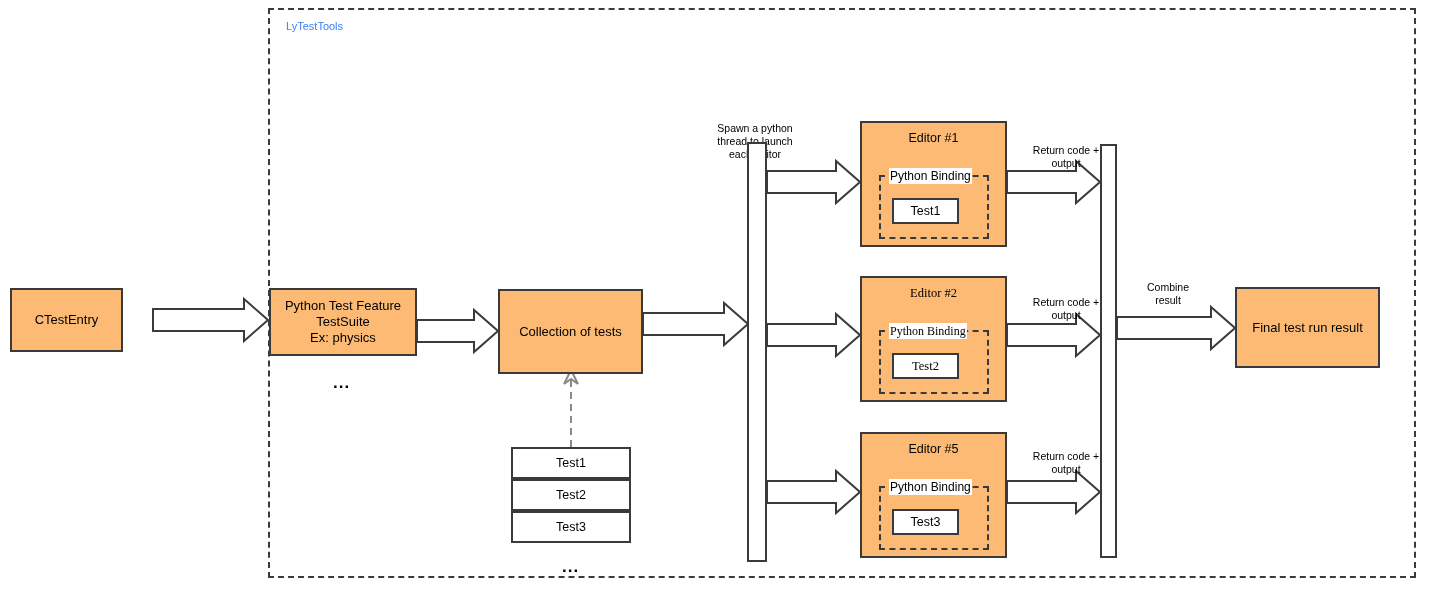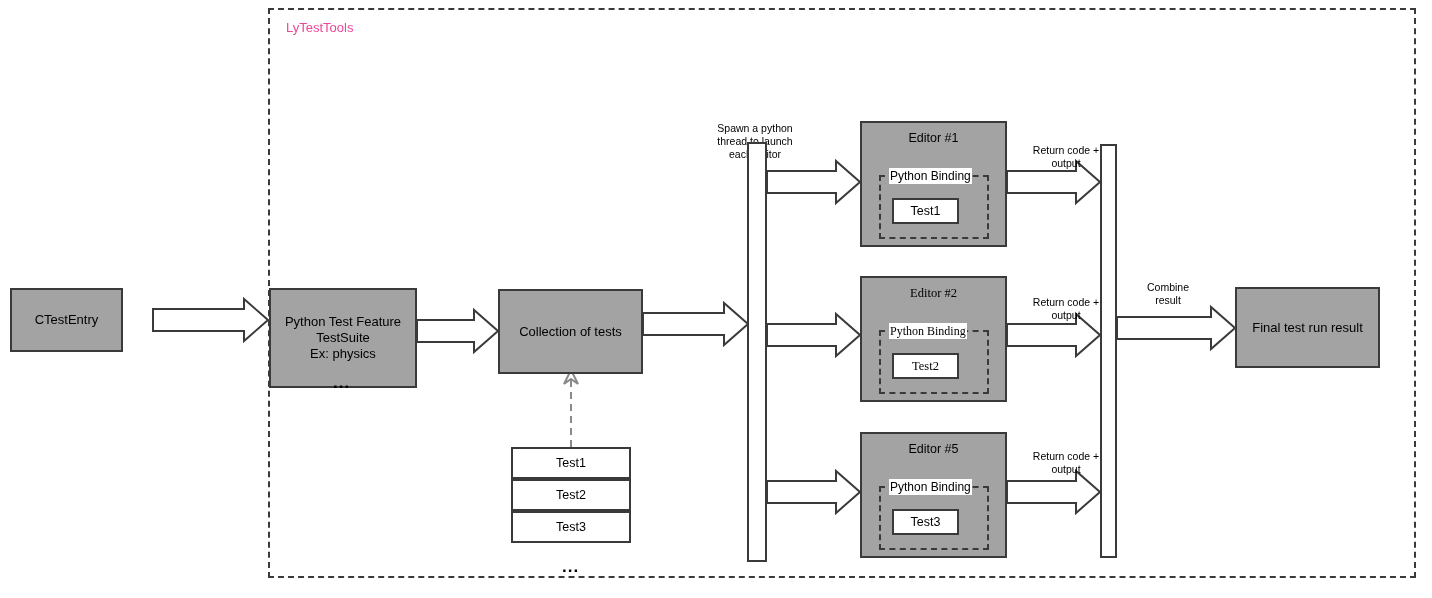--- a/index.html
+++ b/index.html
@@ -23,42 +23,42 @@
     position: absolute;
     left: 0;
     top: 0;
     width: 1432px;
     height: 598px;
   }
   .box {
     position: absolute;
     box-sizing: border-box;
     border: 2px solid #3a3a3a;
-    background: #a3a3a3;
+    background: #fdba74;
     display: flex;
     align-items: center;
     justify-content: center;
     text-align: center;
     font-size: 13px;
     line-height: 16px;
     color: #000000;
   }
   .box-inner-label {
     white-space: pre-line;
   }
   .dashed-box {
     position: absolute;
     box-sizing: border-box;
     border: 2px dashed #3a3a3a;
     background: transparent;
   }
   .container-label {
     position: absolute;
-    font-size: 13px;
-    color: #ec4899;
+    font-size: 11px;
+    color: #3b82f6;
     white-space: nowrap;
   }
   .edge-label {
     position: absolute;
     font-size: 10.5px;
     line-height: 13px;
     text-align: center;
     color: #000000;
     white-space: pre-line;
   }
@@ -159,21 +159,21 @@
     <g>
       <line x1="571" y1="447" x2="571" y2="379" stroke="#8a8a8a" stroke-width="2" stroke-dasharray="7,5"></line>
       <path d="M571,370 L578,384 L571,379 L564,384 Z" fill="none" stroke="#8a8a8a" stroke-width="2"></path>
     </g>
   </svg>
 
   <div class="box" style="left:10px; top:288px; width:113px; height:64px;">
     <span class="box-inner-label">CTestEntry</span>
   </div>
 
-  <div class="box" style="left:269px; top:288px; width:148px; height:100px;">
+  <div class="box" style="left:269px; top:288px; width:148px; height:68px;">
     <span class="box-inner-label">Python Test Feature
 TestSuite
 Ex: physics</span>
   </div>
   <div class="ellipsis" style="left:333px; top:378px;">...</div>
 
   <div class="box" style="left:498px; top:289px; width:145px; height:85px;">
     <span class="box-inner-label">Collection of tests</span>
   </div>
 

